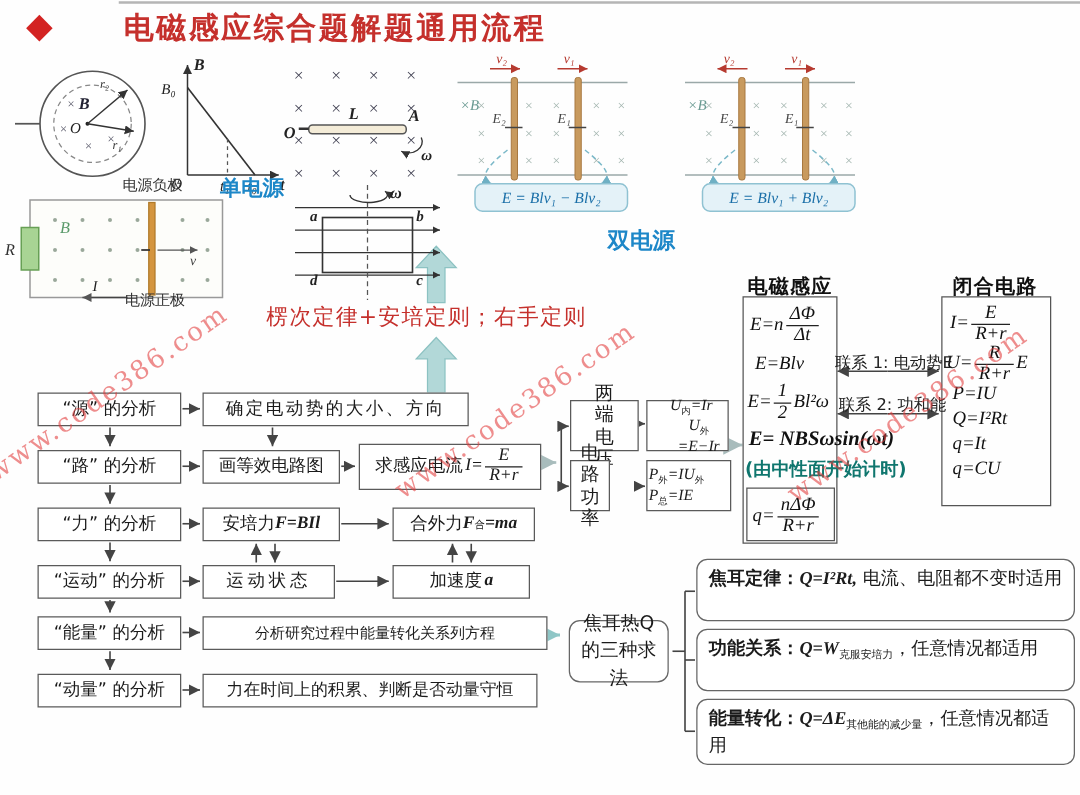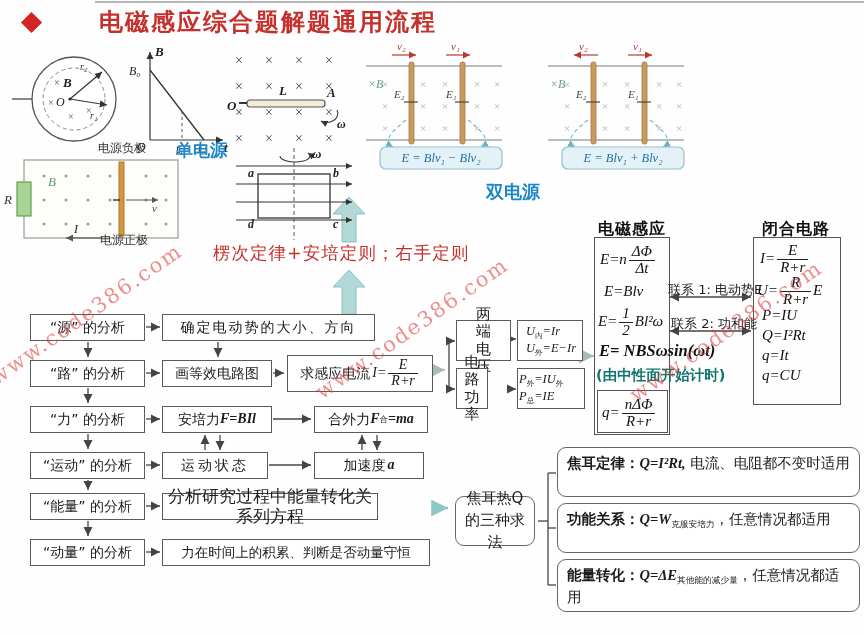--- a/index.html
+++ b/index.html
@@ -381,26 +381,26 @@
       <span class="sb">合</span>
       <span class="formula" style="font-weight:bold">=ma</span>
   </div>
   <div class="fbox" style="left:30px;top:452px;width:115px;height:27px">“运动” 的分析</div>
   <div class="fbox" style="left:162px;top:452px;width:106px;height:27px;letter-spacing:3px">运动状态</div>
   <div class="fbox" style="left:314px;top:452px;width:110px;height:27px">
     <span>加速度</span>
       <span class="formula" style="font-weight:bold;margin-left:2px">a</span>
   </div>
   <div class="fbox" style="left:30px;top:493px;width:115px;height:27px">“能量” 的分析</div>
-  <div class="fbox" style="left:162px;top:493px;width:216px;height:27px;font-size:17px">分析研究过程中能量转化关系列方程</div>
+  <div class="fbox" style="left:162px;top:493px;width:276px;height:27px;font-size:12px">分析研究过程中能量转化关系列方程</div>
   <div class="fbox" style="left:30px;top:539px;width:115px;height:27px">“动量” 的分析</div>
   <div class="fbox" style="left:162px;top:539px;width:268px;height:27px;font-size:13.5px">力在时间上的积累、判断是否动量守恒</div>
 
   <div class="fbox" style="left:456px;top:320px;width:55px;height:41px;font-size:15px;padding:0 16px">两端电压</div>
-  <div class="fbox" style="left:517px;top:320px;width:66px;height:41px;font-size:12.5px;flex-direction:column;align-items:flex-start;padding-left:8px">
+  <div class="fbox" style="left:517px;top:320px;width:66px;height:41px;font-size:12.5px;flex-direction:column;align-items:flex-start;padding-left:18px">
     <span class="formula"><span>U</span><span class="sb">内</span><span>=Ir</span></span>
     <span class="formula"><span>U</span><span class="sb">外</span><span>=E−Ir</span></span>
   </div>
   <div class="fbox" style="left:456px;top:368px;width:32px;height:41px;font-size:15px;padding:4px 8px">电路功率</div>
   <div class="fbox" style="left:517px;top:368px;width:68px;height:41px;font-size:12.5px;flex-direction:column;align-items:flex-start;padding-left:1px">
     <span class="formula"><span>P</span><span class="sb">外</span><span>=IU</span><span class="sb">外</span></span>
     <span class="formula"><span>P</span><span class="sb">总</span><span>=IE</span></span>
   </div>
 
   <div class="rbox" style="left:455px;top:496px;width:80px;height:50px;display:flex;align-items:center;text-align:center;font-size:15px;padding:2px 6px">焦耳热Q的三种求法</div>

